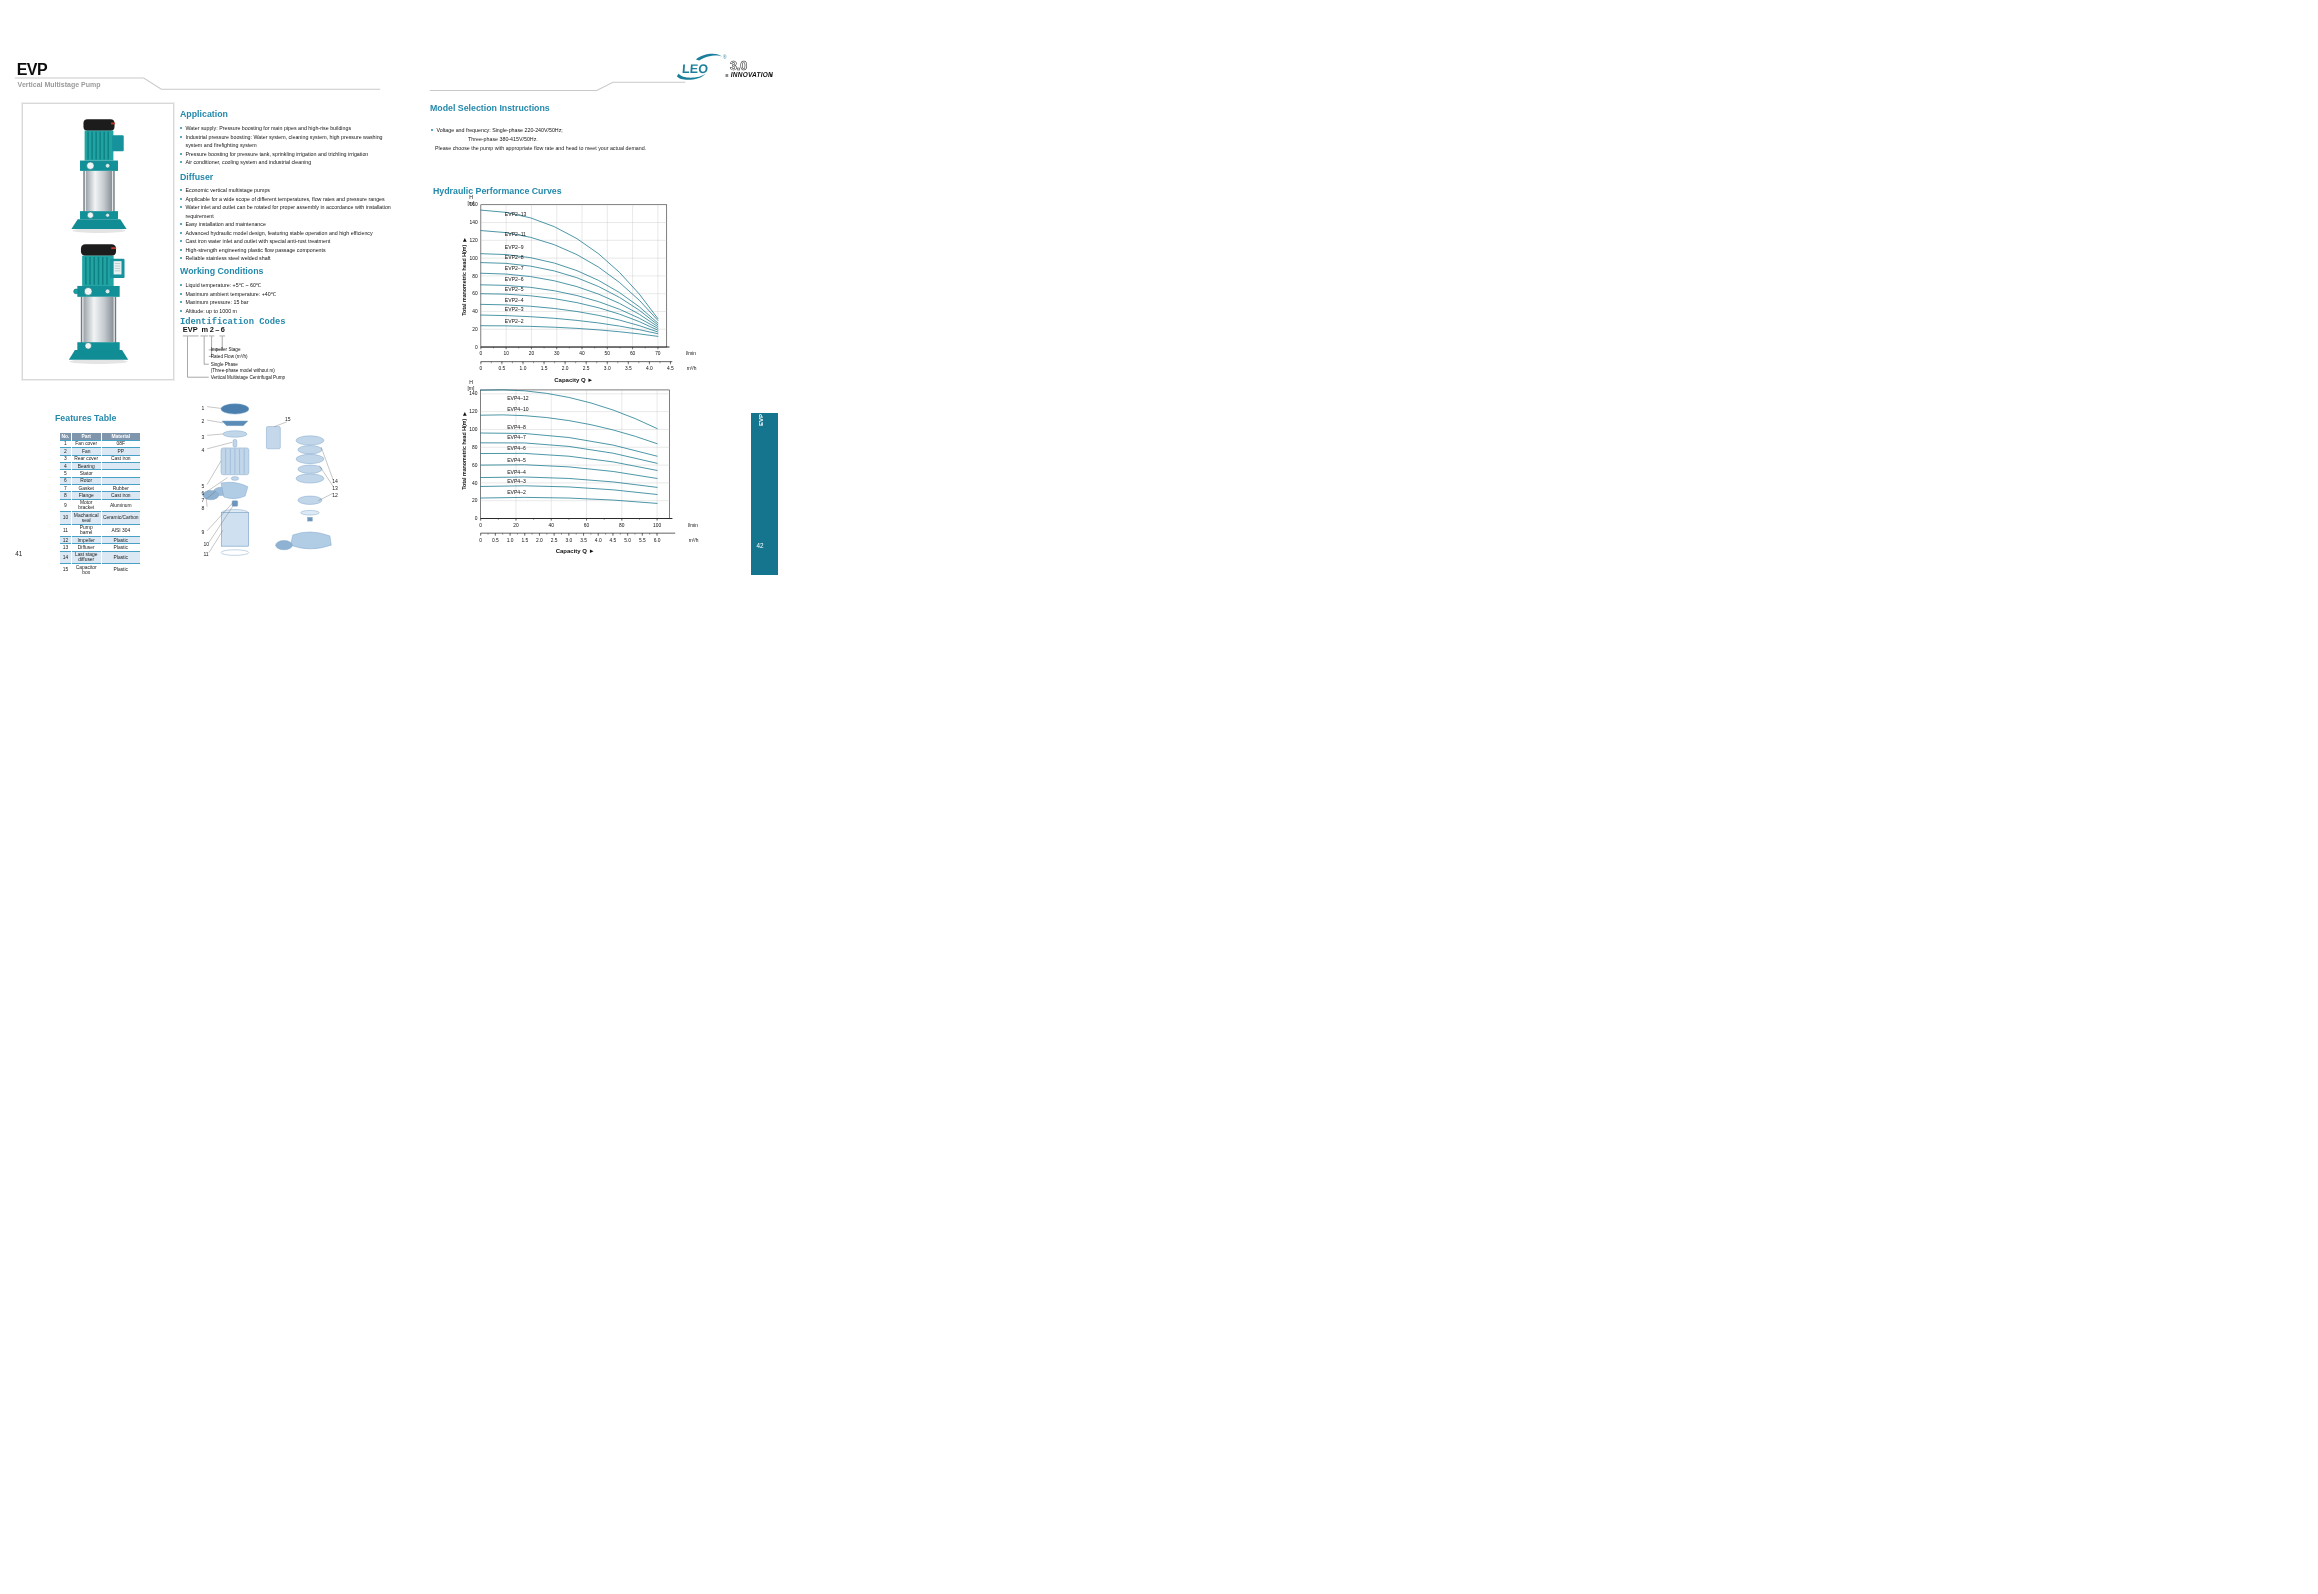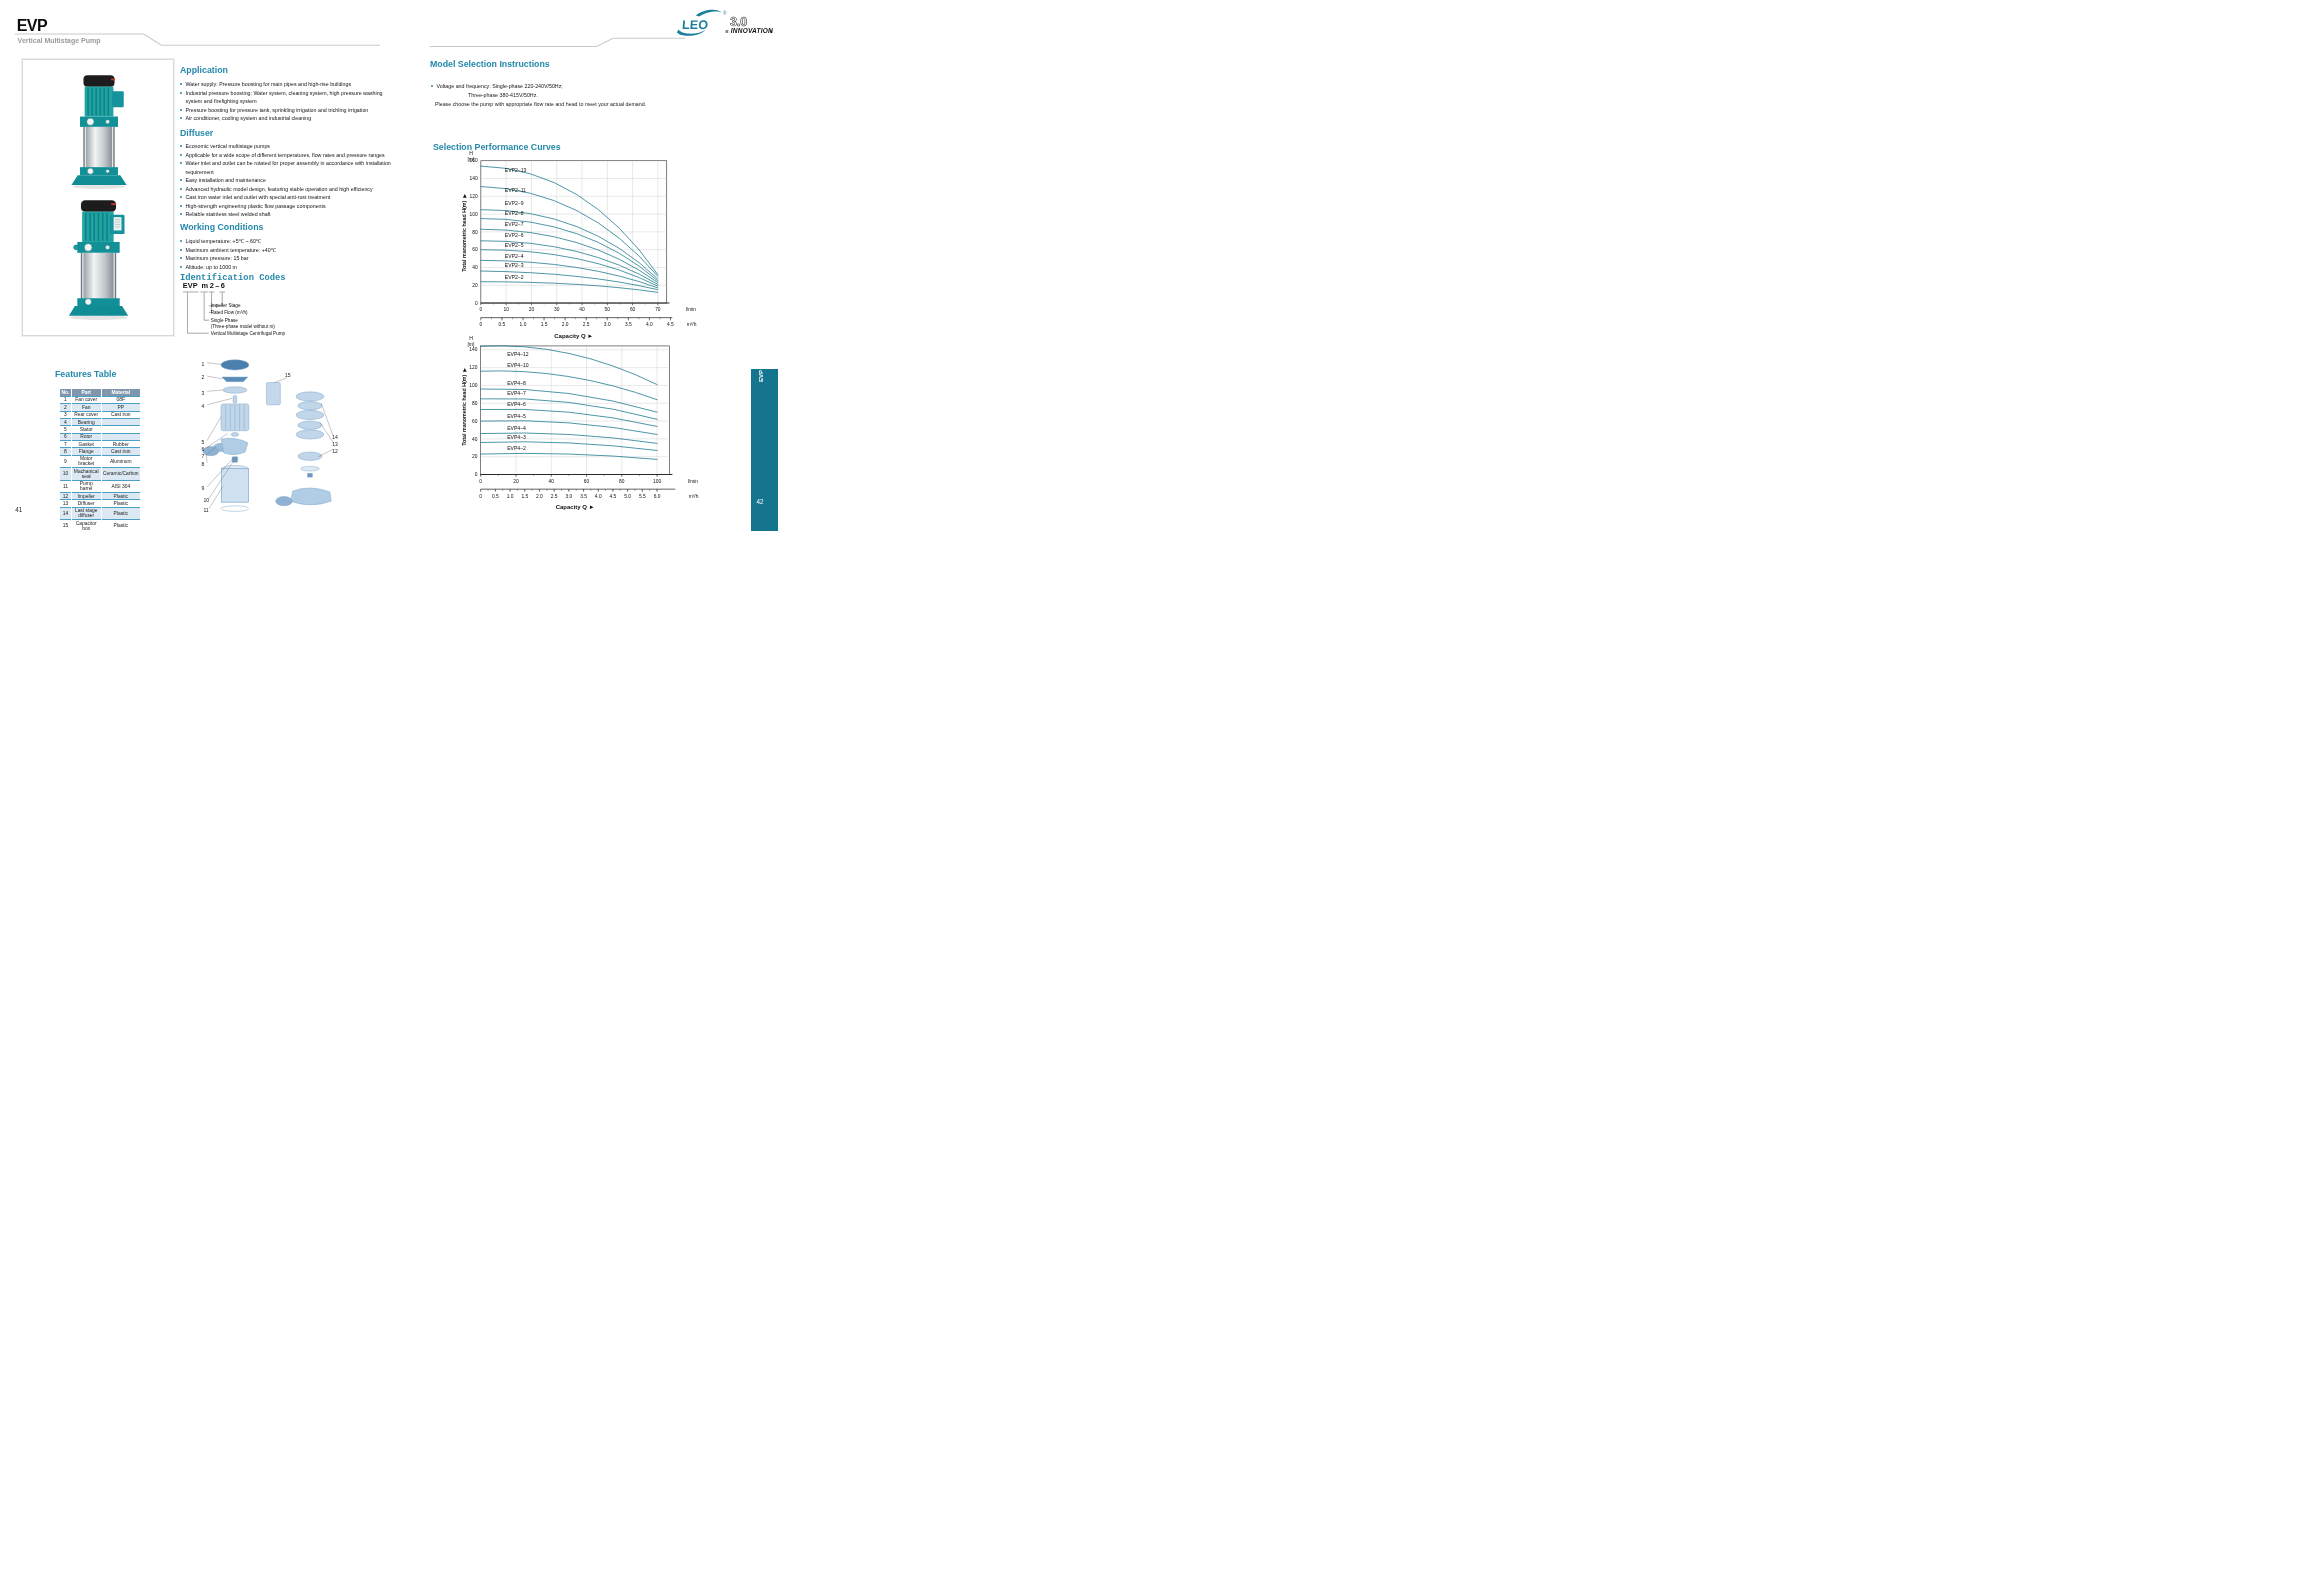--- a/index.html
+++ b/index.html
@@ -1,17 +1,17 @@
 <!DOCTYPE html>
 <html style="font-size:7.4px"><head>
 <meta charset="utf-8">
 <style>
   html,body{margin:0;padding:0;background:#ffffff;}
   #page{position:relative;width:778px;height:531px;background:#fff;overflow:hidden;
-        font-family:"Liberation Sans",sans-serif;color:#1a1a1a;}
+        font-family:"Liberation Sans",sans-serif;color:#1a1a1a;margin-top:44px;}
   .abs{position:absolute;}
   
   #evp-title{left:16.7px;top:16.7px;font-size:16px;font-weight:800;letter-spacing:-0.5px;color:#0d0d0d;}
   #evp-sub{left:17.6px;top:37px;font-size:7px;font-weight:700;color:#9b9b9b;}
   .hdr-line{stroke:#c9c9c9;stroke-width:2.2;fill:none;}
   
   .teal-h{color:#2589ab;font-weight:700;font-size:8.8px;}
   
   .blist{display:flex;flex-direction:column;}
   .bitem{display:flex;align-items:flex-start;font-size:5.3px;line-height:8.5px;color:#141414;}
@@ -387,21 +387,21 @@
   </svg>
 
   <div class="abs teal-h" style="left:430px;top:59px;text-align:center;">Model Selection Instructions</div>
   <div class="abs bitem" style="left:431px;top:82px;width:278px;">
     <span class="dot"></span>
     <span>Voltage and frequency: Single-phase 220-240V/50Hz;</span>
   </div>
   <div class="abs" style="left:468px;top:91px;font-size:5.3px;line-height:8.5px;">Three-phase 380-415V/50Hz.</div>
   <div class="abs" style="left:435px;top:100px;font-size:5.3px;line-height:8.5px;">Please choose the pump with appropriate flow rate and head to meet your actual demand.</div>
 
-  <div class="abs teal-h" style="left:433px;top:142px;">Selection Performance Curves</div>
+  <div class="abs teal-h" style="left:433px;top:142px;">Hydraulic Performance Curves</div>
 
   <div class="abs yunit" style="left:464px;top:150px;width:14px;">
       <div>H</div>
       <div>[m]</div>
     </div>
   <div class="abs ytitle" style="left:366px;top:230px;width:195px;text-align:center;"><span>Total manometric head H(m)</span>&nbsp;&nbsp;<span style="font-size:4.6px;">▶</span></div>
   <svg class="abs" id="chart1" style="left:457px;top:148px;width:260px;height:197px;" viewBox="0 0 560 425" width="260" height="197">
       <rect x="51" y="27.5" width="401" height="307" fill="#fff" stroke="#2b2b2b" stroke-width="1.3"></rect>
       <line x1="105.56" y1="27.5" x2="105.56" y2="334.5" stroke="#c3c3c3" stroke-width="0.8"></line>
       <line x1="160.12" y1="27.5" x2="160.12" y2="334.5" stroke="#c3c3c3" stroke-width="0.8"></line>

